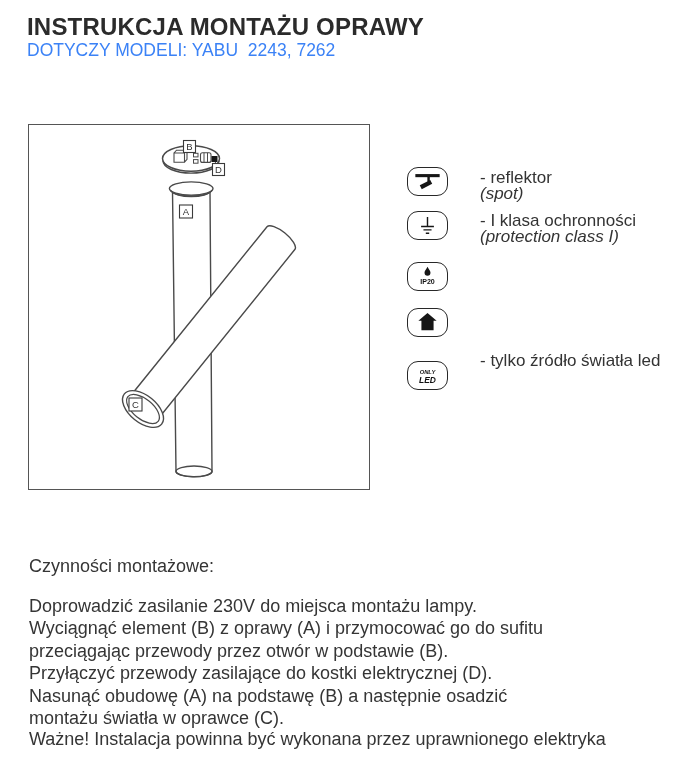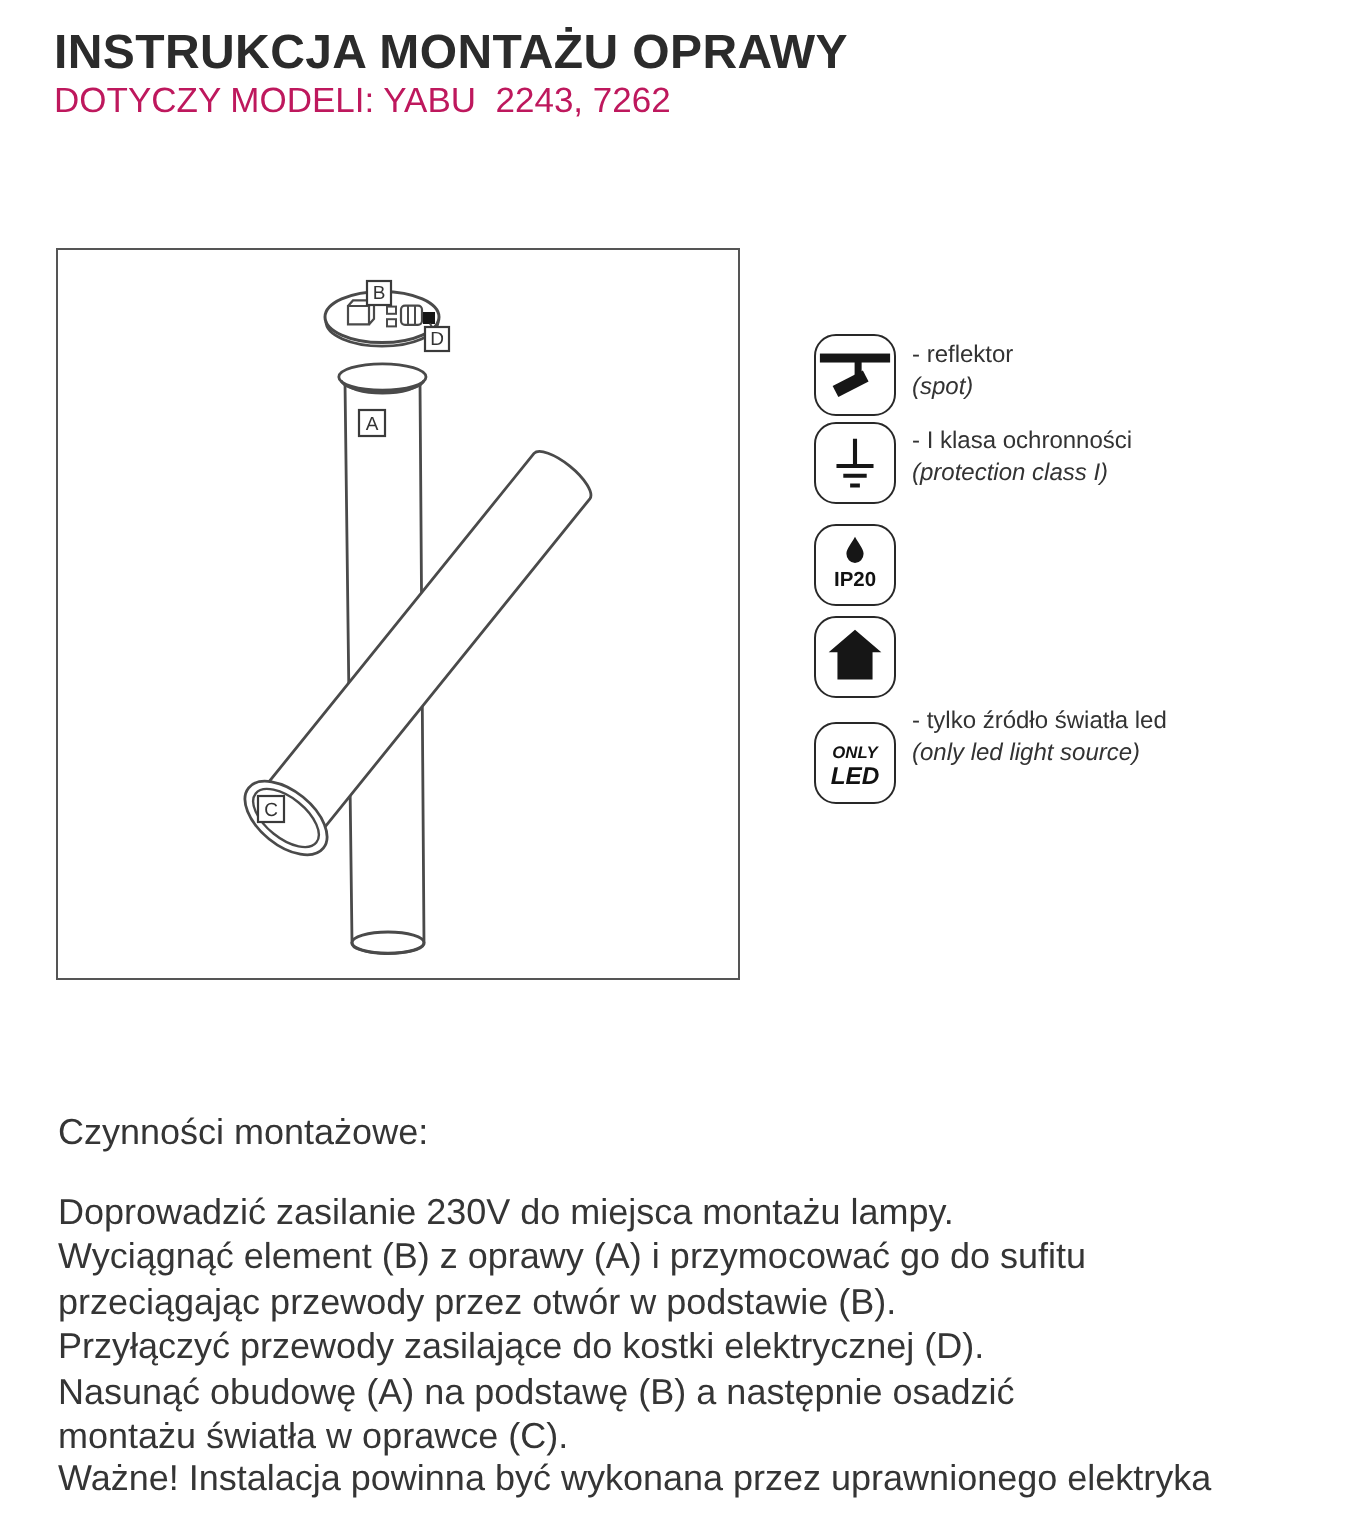--- a/index.html
+++ b/index.html
@@ -5,33 +5,33 @@
   html,body{margin:0;padding:0;background:#ffffff;}
   .page{
     position:relative;width:681px;height:763px;background:#ffffff;overflow:hidden;
     font-family:"Liberation Sans","DejaVu Sans",sans-serif;color:#333;
   }
   .abs{position:absolute;}
   .title{
     left:27px;top:13px;font-size:24px;font-weight:bold;color:#2b2b2b;letter-spacing:.2px;
   }
   .subtitle{
-    left:27px;top:40px;font-size:17.5px;color:#be185d;white-space:pre-wrap;
+    left:27px;top:40px;font-size:17.5px;color:#3b82f6;white-space:pre-wrap;
   }
   .diagram-frame{
     left:28px;top:124px;width:340px;height:364px;border:1.5px solid #555;background:#fff;
   }
   .diagram-frame svg{position:absolute;left:0;top:0;}
   .legend-icon{
-    position:absolute;width:41px;height:41px;border:1.7px solid #282828;border-radius:11px;
+    position:absolute;width:41px;height:29px;border:1.7px solid #282828;border-radius:11px;
     background:#fff;box-sizing:border-box;
   }
   .legend-icon svg{position:absolute;left:0;top:0;width:100%;height:100%;}
   .legend-text{
-    position:absolute;left:456px;font-size:12px;line-height:15.8px;color:#333;white-space:nowrap;
+    position:absolute;left:480px;font-size:17px;line-height:15.8px;color:#333;white-space:nowrap;
   }
   .legend-text i{font-style:italic;}
   .instr-heading{left:29px;top:556px;font-size:18px;color:#353535;}
   .instr-steps{left:29px;top:595px;font-size:18px;line-height:22.4px;color:#353535;white-space:nowrap;}
   .instr-warning{left:29px;top:729px;font-size:18px;color:#353535;white-space:nowrap;}
   .diag-line{stroke:#4a4a4a;stroke-width:1.4;fill:none;}
   .diag-fill{stroke:#4a4a4a;stroke-width:1.4;fill:#ffffff;}
   .part-box{stroke:#3a3a3a;stroke-width:1.1;fill:#ffffff;}
   .part-letter{font-family:"Liberation Sans",sans-serif;font-size:9.5px;fill:#333;text-anchor:middle;}
   .glyph{fill:#161616;}
@@ -122,21 +122,20 @@
   </div>
 
   <div class="legend-icon" style="left:407px;top:361px;font-style:italic;">
     <svg viewBox="0 0 40 40">
       <text class="icon-label" x="20" y="17.5" font-size="8.6">ONLY</text>
       <text class="icon-label" x="20" y="31" font-size="12.5">LED</text>
     </svg>
   </div>
   <div class="legend-text" style="top:353px;">
     <div>- tylko źródło światła led</div>
-    <i>(only led light source)</i>
   </div>
 
   <div class="abs instr-heading">Czynności montażowe:</div>
   <div class="abs instr-steps">
     <div>Doprowadzić zasilanie 230V do miejsca montażu lampy.</div>
     <div>Wyciągnąć element (B) z oprawy (A) i przymocować go do sufitu</div>
     <div>przeciągając przewody przez otwór w podstawie (B).</div>
     <div>Przyłączyć przewody zasilające do kostki elektrycznej (D).</div>
     <div>Nasunąć obudowę (A) na podstawę (B) a następnie osadzić</div>
     <div>montażu światła w oprawce (C).</div>

